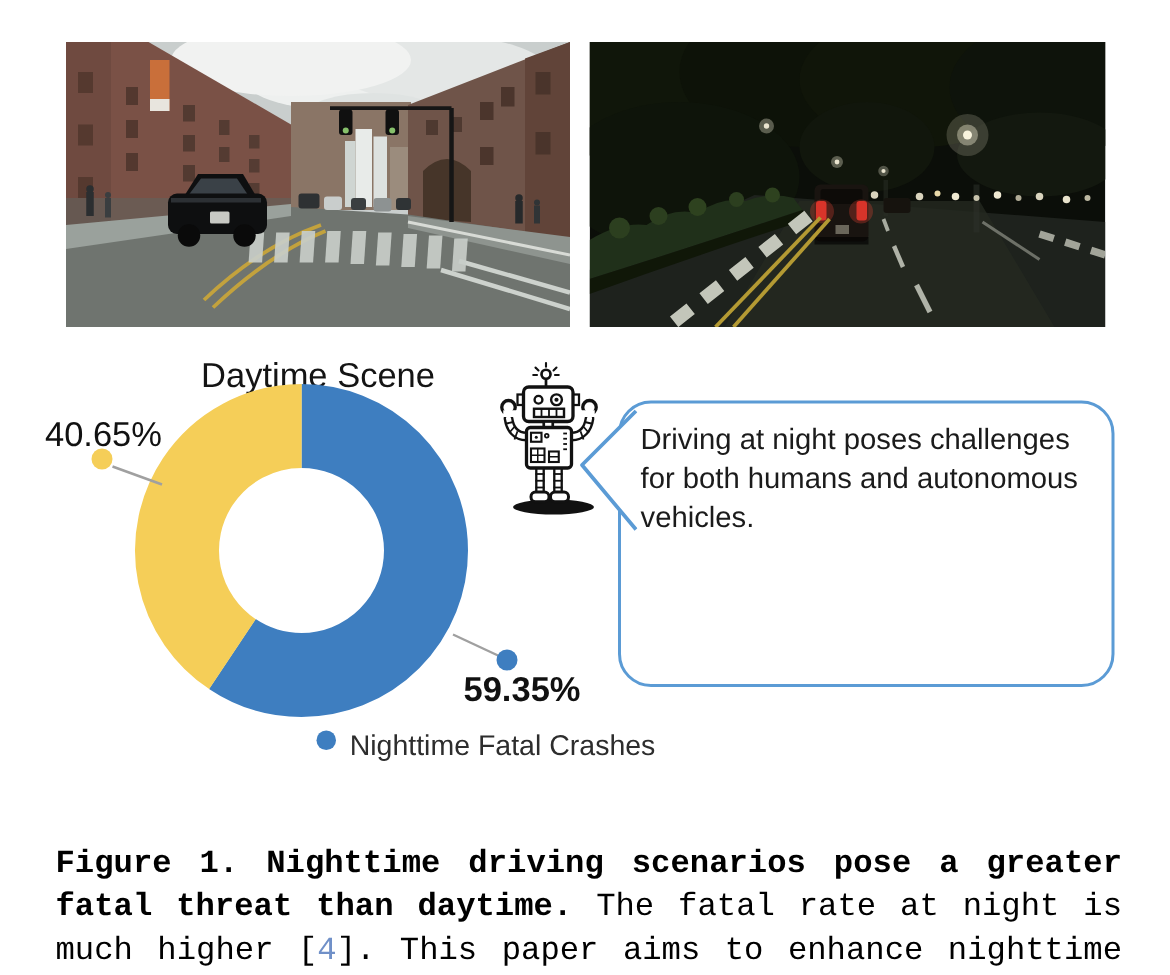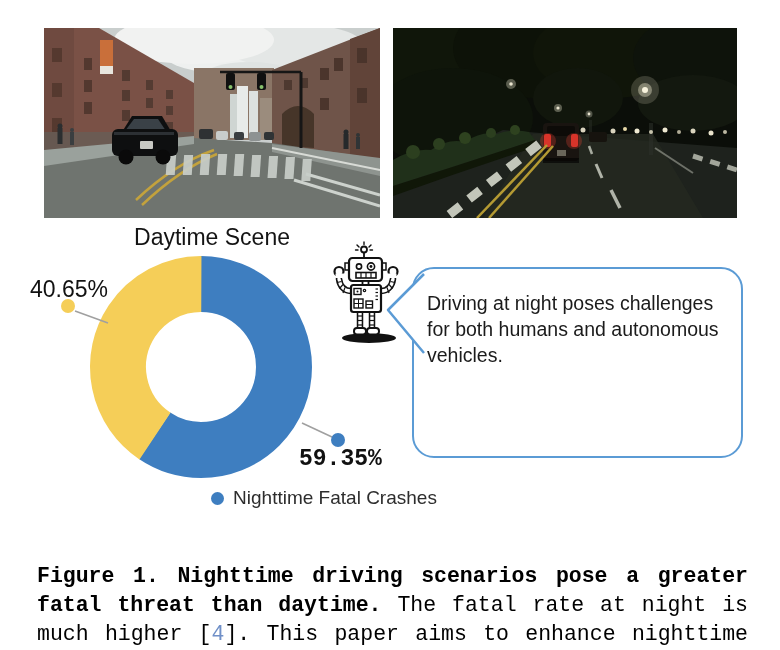--- a/index.html
+++ b/index.html
@@ -3,35 +3,35 @@
 <meta charset="utf-8">
 <style>
   html,body{margin:0;padding:0;background:#ffffff;}
   .page{position:relative;width:780px;height:650px;background:#fff;overflow:hidden;
         font-family:"Liberation Sans", sans-serif;}
   .photo{position:absolute;overflow:hidden;}
   .photo svg{display:block;}
   #daytime-photo{left:44px;top:28px;width:336px;height:190px;}
   #nighttime-photo{left:393px;top:28px;width:344px;height:190px;}
   .scene-label{position:absolute;top:224px;font-size:23px;color:#141414;text-align:center;}
-  #daytime-label{left:44px;width:336px;}
+  #daytime-label{left:44px;width:336px;margin-top:13px;}
   #nighttime-label{left:393px;width:344px;}
   .chart{position:absolute;left:0;top:250px;width:400px;height:240px;}
   .chart svg{position:absolute;left:0;top:0;}
   .pct{position:absolute;font-size:23px;color:#111;white-space:nowrap;}
   .pct-day{left:24px;top:26px;width:90px;text-align:center;font-weight:400;}
-  .pct-night{left:299px;top:196px;font-weight:700;font-family:Liberation Mono, monospace;}
+  .pct-night{left:309px;top:196px;font-weight:700;}
   .legend{position:absolute;left:0;top:487px;width:648px;display:flex;
           justify-content:center;align-items:center;gap:42px;font-size:19px;color:#2d2d2d;}
-  .legend-item{display:flex;align-items:center;gap:9px;white-space:nowrap;}
+  .legend-item{display:flex;align-items:flex-start;gap:9px;white-space:nowrap;}
   .legend-dot{width:13px;height:13px;border-radius:50%;display:inline-block;}
   .robot{position:absolute;left:330px;top:238px;width:80px;height:110px;z-index:3;}
   .bubble{position:absolute;left:412px;top:267px;width:331px;height:191px;box-sizing:border-box;
           border:2.5px solid #5B9BD5;border-radius:22px;background:#fff;z-index:1;
-          padding:21px 10px 0 13px;}
+          padding:11px 10px 0 13px;}
   .bubble p{margin:0 0 13px 0;font-size:19.5px;line-height:26px;color:#1b1b1b;}
   .bubble-tail{position:absolute;left:381px;top:266px;z-index:2;}
   .caption{position:absolute;left:37px;top:562px;width:711px;text-align:justify;
            font-family:Liberation Mono, monospace;font-size:21.5px;line-height:29px;color:#000;}
   .caption b{font-weight:700;}
   .cite{text-decoration:none;cursor:pointer;}
 </style>
 </head>
 <body>
 

